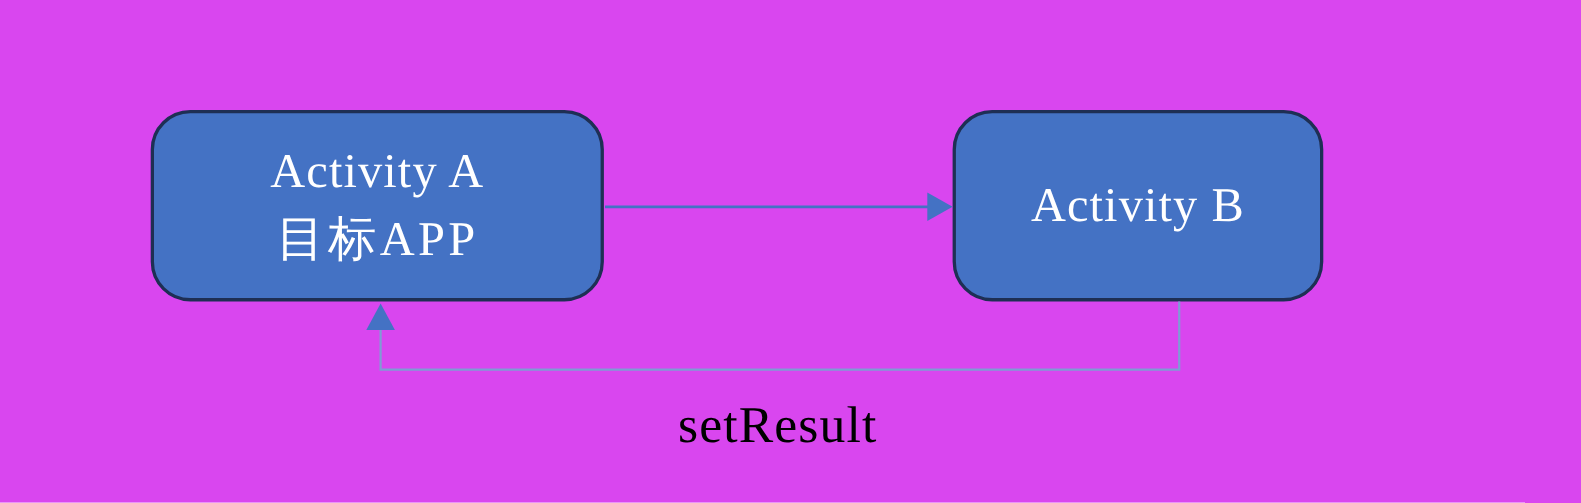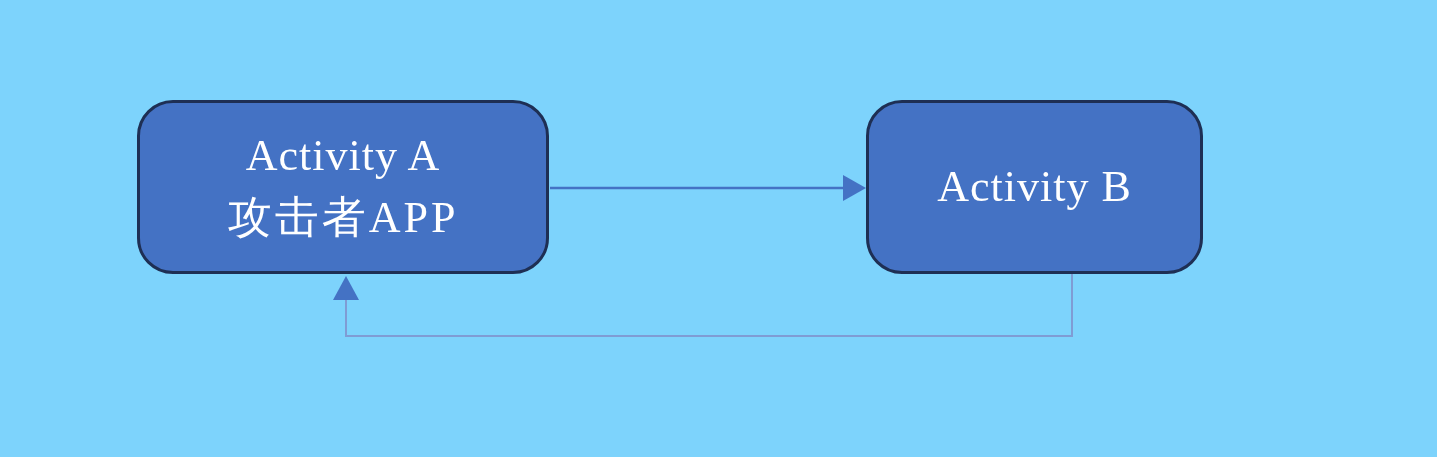--- a/index.html
+++ b/index.html
@@ -5,21 +5,21 @@
   html, body {
     margin: 0;
     padding: 0;
     background: #ffffff;
     font-family: "Liberation Serif", "DejaVu Serif", serif;
   }
   .canvas {
     position: relative;
     width: 1437px;
     height: 457px;
-    background: #7dd3fc;
+    background: #d946ef;
     overflow: hidden;
   }
   .node {
     position: absolute;
     box-sizing: border-box;
     background: #4472c4;
     border: 3px solid #1e2f54;
     border-radius: 36px;
     display: flex;
     flex-direction: column;
@@ -59,30 +59,31 @@
     letter-spacing: 1px;
   }
 </style>
 </head>
 <body>
 
 <div class="canvas">
 
   <div class="node" id="node-a">
     <div class="title">Activity A</div>
-    <div class="subtitle">攻击者APP</div>
+    <div class="subtitle">目标APP</div>
   </div>
 
   <div class="node" id="node-b">
     <div class="title">Activity B</div>
   </div>
 
   <svg class="edges-layer" viewBox="0 0 1437 457">
 
     <line x1="550" y1="188" x2="845" y2="188" stroke-width="2.5" fill="none" stroke="#4472c4"></line>
     <polygon points="866,188 843,175 843,201" fill="#4472c4"></polygon>
 
     <polyline points="1072,274 1072,336 346,336 346,298" stroke-width="2" fill="none" stroke="#7f9cd4"></polyline>
     <polygon points="346,276 333,300 359,300" fill="#4472c4"></polygon>
   </svg>
 
+  <div class="edge-label">setResult</div>
 
 </div>
 
 </body></html>

